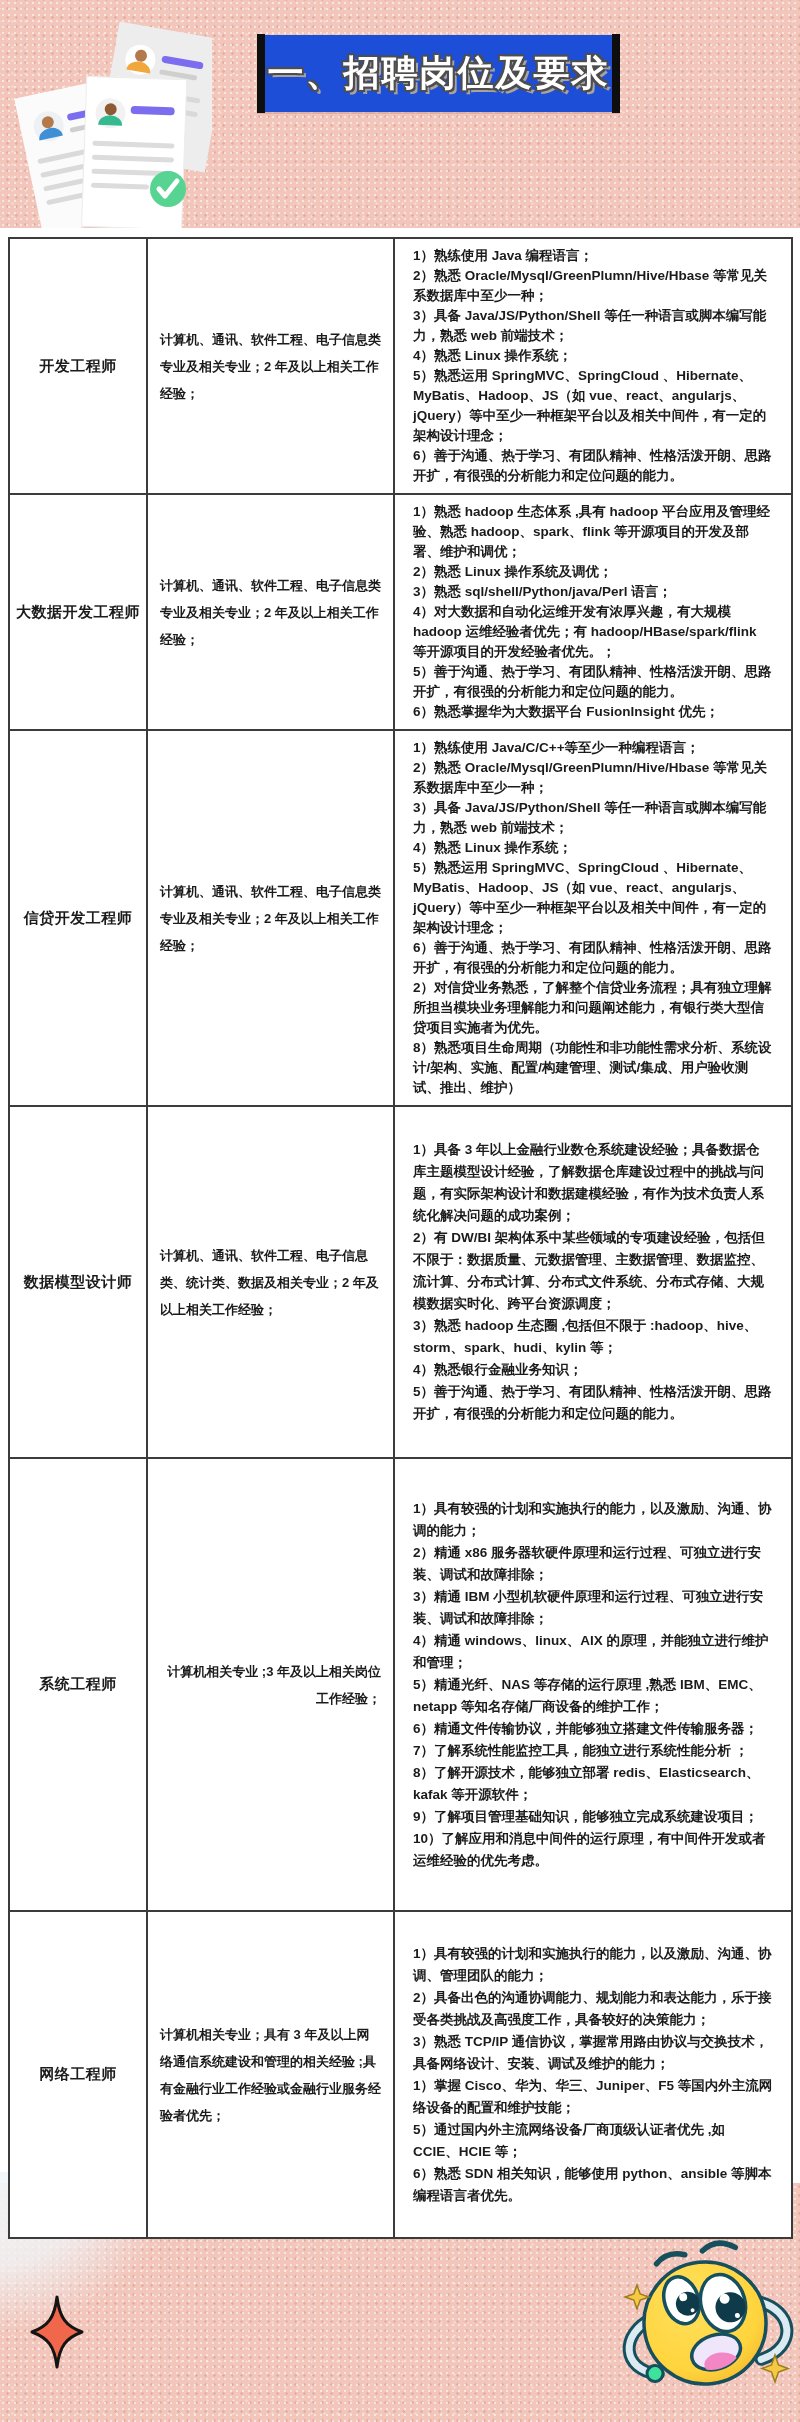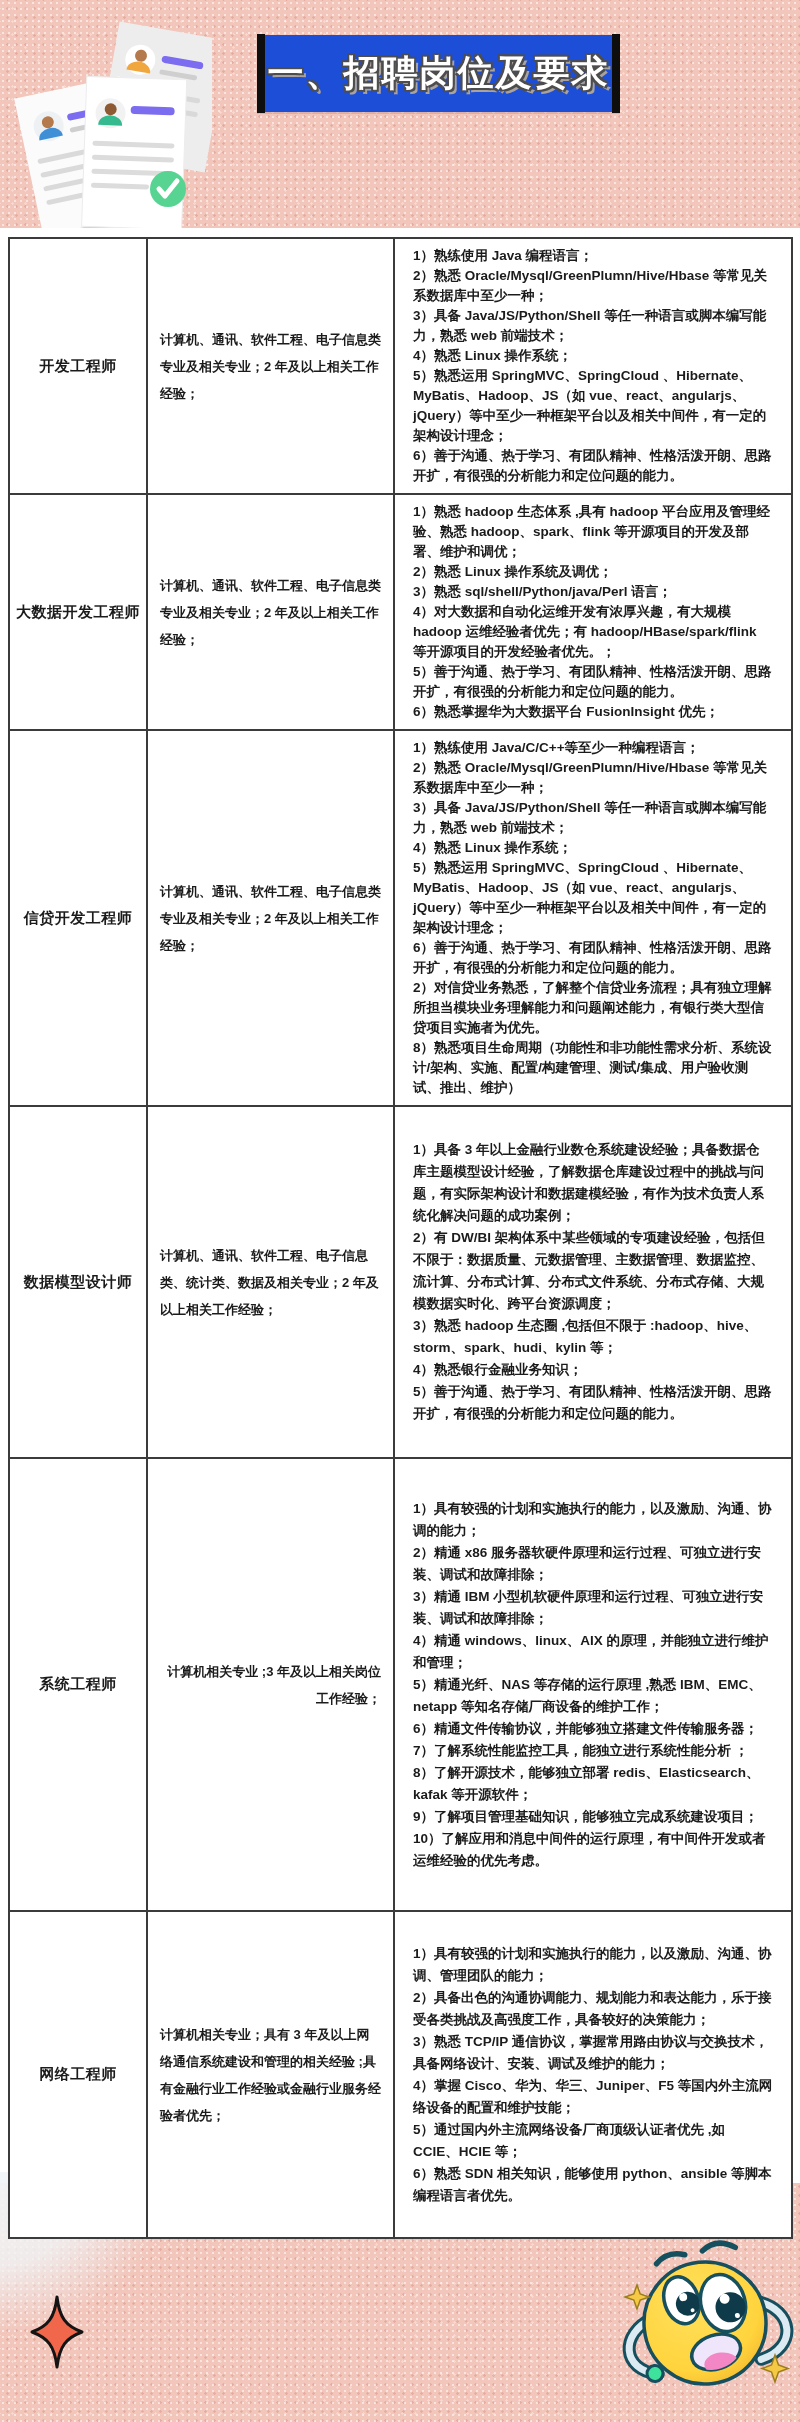--- a/index.html
+++ b/index.html
@@ -202,21 +202,21 @@
     </td>
   </tr>
 
   <tr class="loose" style="height:327px">
     <td class="c1"><span>网络工程师</span></td>
     <td class="c2"><span>计算机相关专业；具有 3 年及以上网络通信系统建设和管理的相关经验 ;具有金融行业工作经验或金融行业服务经验者优先；</span></td>
     <td class="c3">
       <div class="req">1）具有较强的计划和实施执行的能力，以及激励、沟通、协调、管理团队的能力；</div>
       <div class="req">2）具备出色的沟通协调能力、规划能力和表达能力，乐于接受各类挑战及高强度工作，具备较好的决策能力；</div>
       <div class="req">3）熟悉 TCP/IP 通信协议，掌握常用路由协议与交换技术，具备网络设计、安装、调试及维护的能力；</div>
-      <div class="req">4）掌握 Cisco、华为、华三、Juniper、F5 等国内外主流网络设备的配置和维护技能；</div>
+      <div class="req">1）掌握 Cisco、华为、华三、Juniper、F5 等国内外主流网络设备的配置和维护技能；</div>
       <div class="req">5）通过国内外主流网络设备厂商顶级认证者优先 ,如 CCIE、HCIE 等；</div>
       <div class="req">6）熟悉 SDN 相关知识，能够使用 python、ansible 等脚本编程语言者优先。</div>
     </td>
   </tr>
 
   </tbody>
 </table>
 
 <div class="sparkle-star">
   <svg width="58" height="80" viewBox="-29 -40 58 80">

